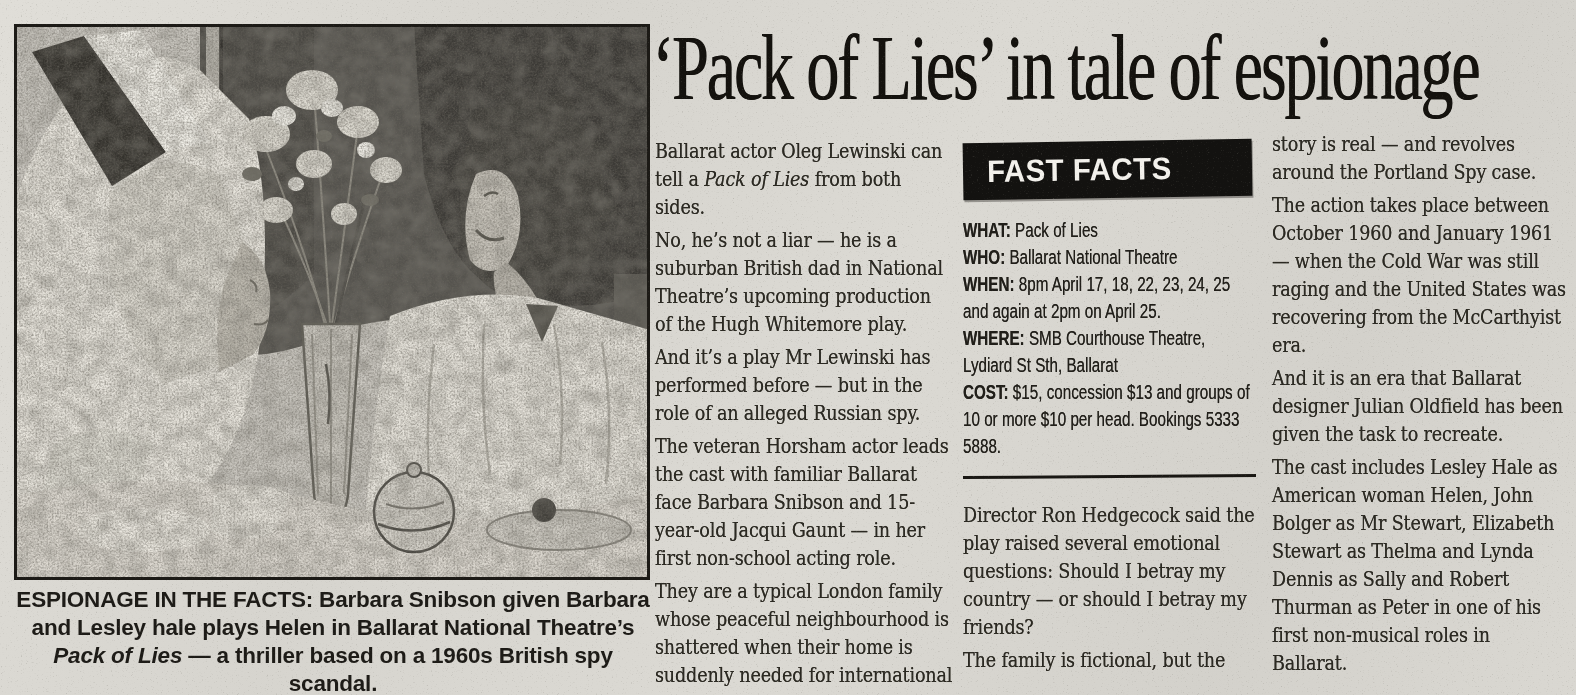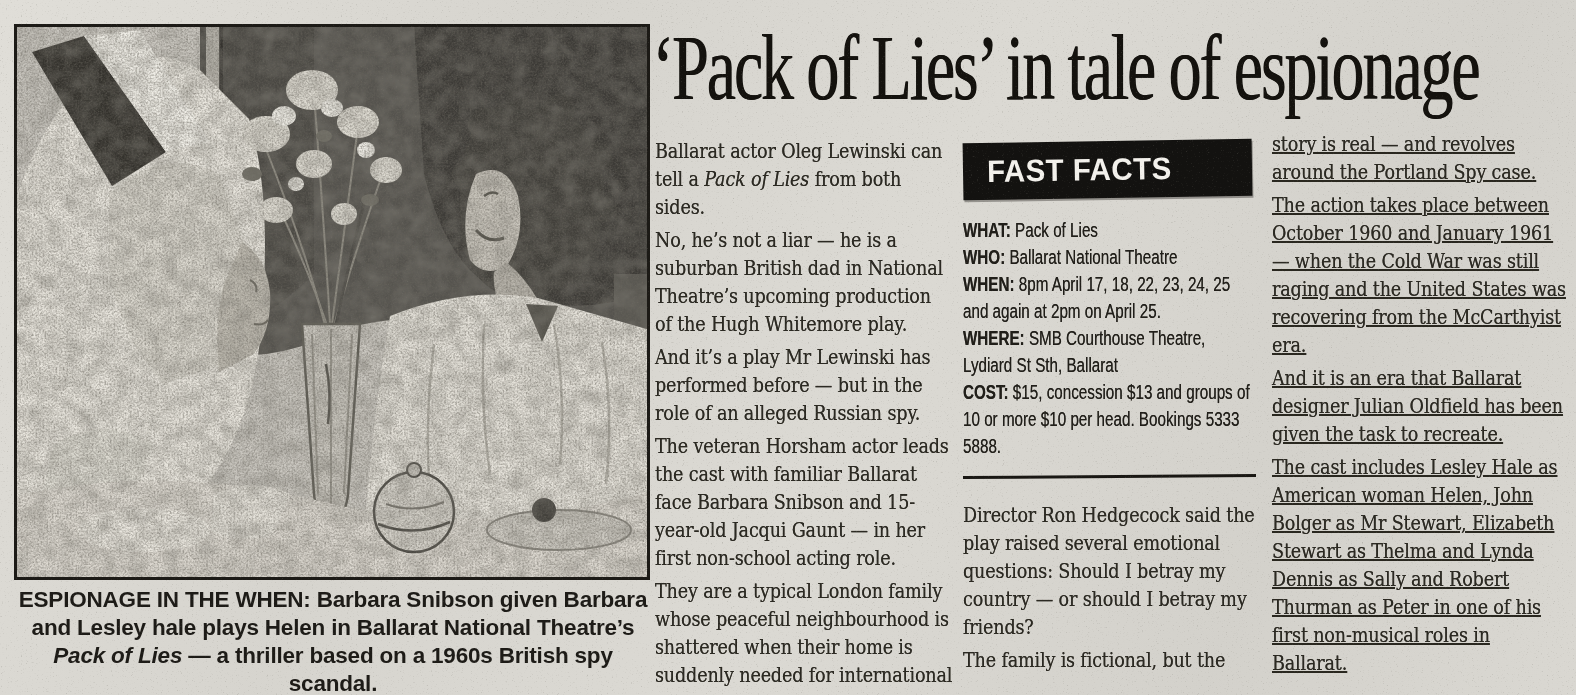--- a/index.html
+++ b/index.html
@@ -34,21 +34,21 @@
     font-size:93px;line-height:100px;letter-spacing:-3px;color:#14120e;
     white-space:nowrap;transform:scaleX(0.71);transform-origin:0 0;
     text-shadow:0.8px 0 0 #14120e;
   }
 
   
   .cols{position:absolute;left:655px;top:128px;width:915px;height:563px;z-index:2;}
   .col{position:absolute;top:0;height:563px;}
   .col1{left:0;width:300px;}
   .col2{left:308px;width:302px;}
-  .col3{left:617px;width:298px;text-decoration:underline;}
+  .col3{left:617px;width:298px;}
 
   .serif-wrap{
     width:338px;transform:scaleX(0.88);transform-origin:0 0;
   }
   .col1 .serif-wrap{margin-top:9px;}
   .col3 .serif-wrap{margin-top:2px;}
   p.body{
     margin:0 0 5px 0;font-size:20px;line-height:28px;color:#2b2922;
     letter-spacing:-0.2px;text-shadow:0 0 0.5px rgba(35,32,26,0.75);
   }
@@ -182,21 +182,21 @@
         <ellipse cx="130" cy="506" rx="66" ry="22" fill="#e8e5dd"></ellipse>
         <path d="M200 470 Q240 452 276 470 L260 510 Q224 522 196 506 Z" fill="#e3e0d8"></path>
       </g>
 
       <rect x="0" y="0" width="636" height="556" filter="url(#blotch)" opacity="0.5"></rect>
       <rect x="0" y="0" width="636" height="556" filter="url(#grainP)" opacity="0.55"></rect>
       <rect x="1.5" y="1.5" width="633" height="553" fill="none" stroke="#1c1a16" stroke-width="3"></rect>
     </svg>
   </figure>
 
-  <figcaption class="caption"><strong>ESPIONAGE IN THE WHEN:</strong><span> Barbara Snibson given Barbara and Lesley hale plays Helen in Ballarat National Theatre’s </span><em class="cap-italic">Pack of Lies</em><span> — a thriller based on a 1960s British spy scandal.</span></figcaption>
+  <figcaption class="caption"><strong>ESPIONAGE IN THE FACTS:</strong><span> Barbara Snibson given Barbara and Lesley hale plays Helen in Ballarat National Theatre’s </span><em class="cap-italic">Pack of Lies</em><span> — a thriller based on a 1960s British spy scandal.</span></figcaption>
 
   <h1 class="headline">‘Pack of Lies’ in tale of espionage</h1>
 
   <div class="cols">
 
     <div class="col col1">
       <div class="serif-wrap">
         <p class="body"><span>Ballarat actor Oleg Lewinski can tell a </span><span class="play-it">Pack of Lies</span><span> from both sides.</span></p>
         <p class="body">No, he’s not a liar — he is a suburban British dad in National Theatre’s upcoming production of the Hugh Whitemore play.</p>
         <p class="body">And it’s a play Mr Lewinski has performed before — but in the role of an alleged Russian spy.</p>

